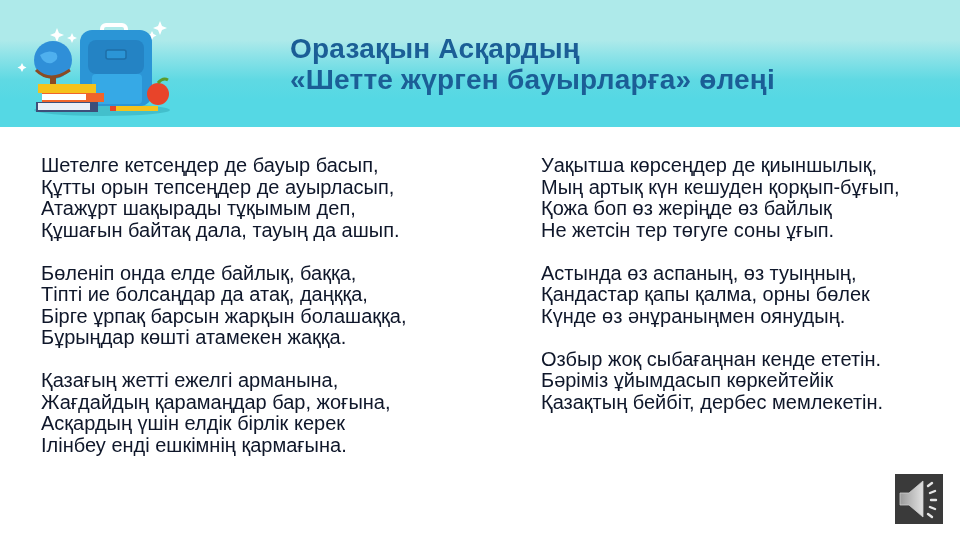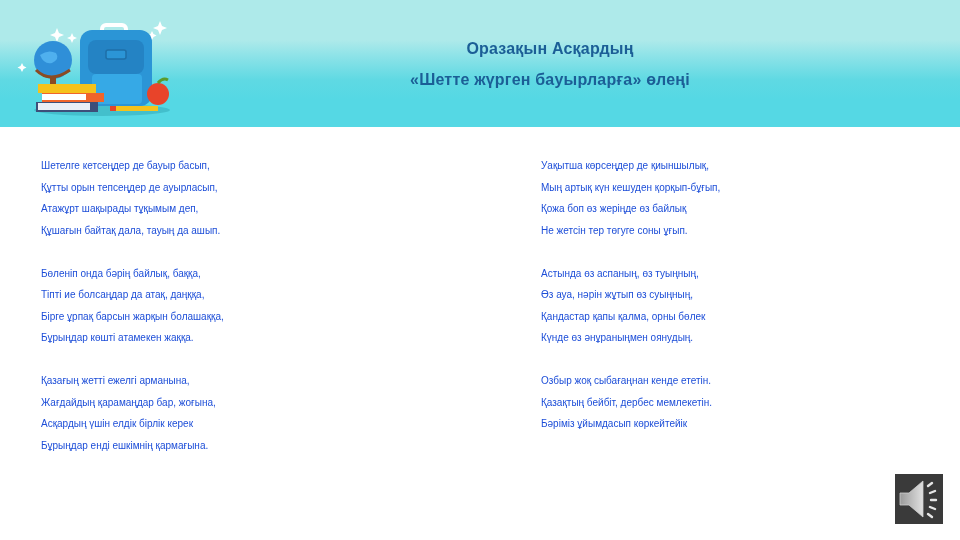--- a/index.html
+++ b/index.html
@@ -7,28 +7,28 @@
     body { position: relative; font-family: "Liberation Sans", sans-serif; }
 
     .header {
       position: absolute; left: 0; top: 0; width: 960px; height: 127px;
       background: linear-gradient(to bottom, #aeeaea 0px, #aeeaea 40px, #8fe3e8 55px, #5fd9e3 80px, #55d8e4 100px, #55d8e4 127px);
     }
     .illustration { position: absolute; left: 10px; top: 10px; width: 170px; height: 110px; }
 
     .title {
       position: absolute; left: 290px; top: 33px; width: 520px;
-      text-align: center; color: #1b5e96; font-weight: bold;
-      font-size: 16px; line-height: 31px; letter-spacing: 0.2px;
+      text-align: left; color: #1b5e96; font-weight: bold;
+      font-size: 28px; line-height: 31px; letter-spacing: 0.2px;
     }
     .title div { white-space: nowrap; }
 
     .poem-col {
-      position: absolute; top: 155px; color: #1d4ed8;
-      font-size: 10px; line-height: 21.5px;
+      position: absolute; top: 155px; color: #0f172a;
+      font-size: 20px; line-height: 21.5px;
     }
     .poem-col.left { left: 41px; }
     .poem-col.right { left: 541px; }
     .stanza { margin-bottom: 21.5px; }
     .line { white-space: nowrap; }
 
     .audio-btn {
       position: absolute; left: 895px; top: 474px; width: 48px; height: 50px;
       background: #3a3a3a; cursor: pointer;
     }
@@ -81,50 +81,49 @@
 </div>
 
 <div class="poem-col left">
   <div class="stanza">
     <div class="line">Шетелге кетсеңдер де бауыр басып,</div>
     <div class="line">Құтты орын тепсеңдер де ауырласып,</div>
     <div class="line">Атажұрт шақырады тұқымым деп,</div>
     <div class="line">Құшағын байтақ дала, тауың да ашып.</div>
   </div>
   <div class="stanza">
-    <div class="line">Бөленіп онда бәрің байлық, баққа,</div>
+    <div class="line">Бөленіп онда елде байлық, баққа,</div>
     <div class="line">Тіпті ие болсаңдар да атақ, даңққа,</div>
     <div class="line">Бірге ұрпақ барсын жарқын болашаққа,</div>
     <div class="line">Бұрыңдар көшті атамекен жаққа.</div>
   </div>
   <div class="stanza">
     <div class="line">Қазағың жетті ежелгі арманына,</div>
     <div class="line">Жағдайдың қарамаңдар бар, жоғына,</div>
     <div class="line">Асқардың үшін елдік бірлік керек</div>
-    <div class="line">Бұрыңдар енді ешкімнің қармағына.</div>
+    <div class="line">Ілінбеу енді ешкімнің қармағына.</div>
   </div>
 </div>
 
 <div class="poem-col right">
   <div class="stanza">
     <div class="line">Уақытша көрсеңдер де қиыншылық,</div>
     <div class="line">Мың артық күн кешуден қорқып-бұғып,</div>
     <div class="line">Қожа боп өз жеріңде өз байлық</div>
     <div class="line">Не жетсін тер төгуге соны ұғып.</div>
   </div>
   <div class="stanza">
     <div class="line">Астында өз аспаның, өз туыңның,</div>
-    <div class="line">Өз ауа, нәрін жұтып өз суыңның,</div>
     <div class="line">Қандастар қапы қалма, орны бөлек</div>
     <div class="line">Күнде өз әнұраныңмен оянудың.</div>
   </div>
   <div class="stanza">
     <div class="line">Озбыр жоқ сыбағаңнан кенде ететін.</div>
+    <div class="line">Бәріміз ұйымдасып көркейтейік</div>
     <div class="line">Қазақтың бейбіт, дербес мемлекетін.</div>
-    <div class="line">Бәріміз ұйымдасып көркейтейік</div>
   </div>
 </div>
 
 <div class="audio-btn">
   <svg viewBox="0 0 48 50">
     <defs>
       <linearGradient id="spk" x1="0" y1="0" x2="1" y2="0">
         <stop offset="0" stop-color="#9a9a9a"></stop>
         <stop offset="1" stop-color="#e0e0e0"></stop>
       </linearGradient>

